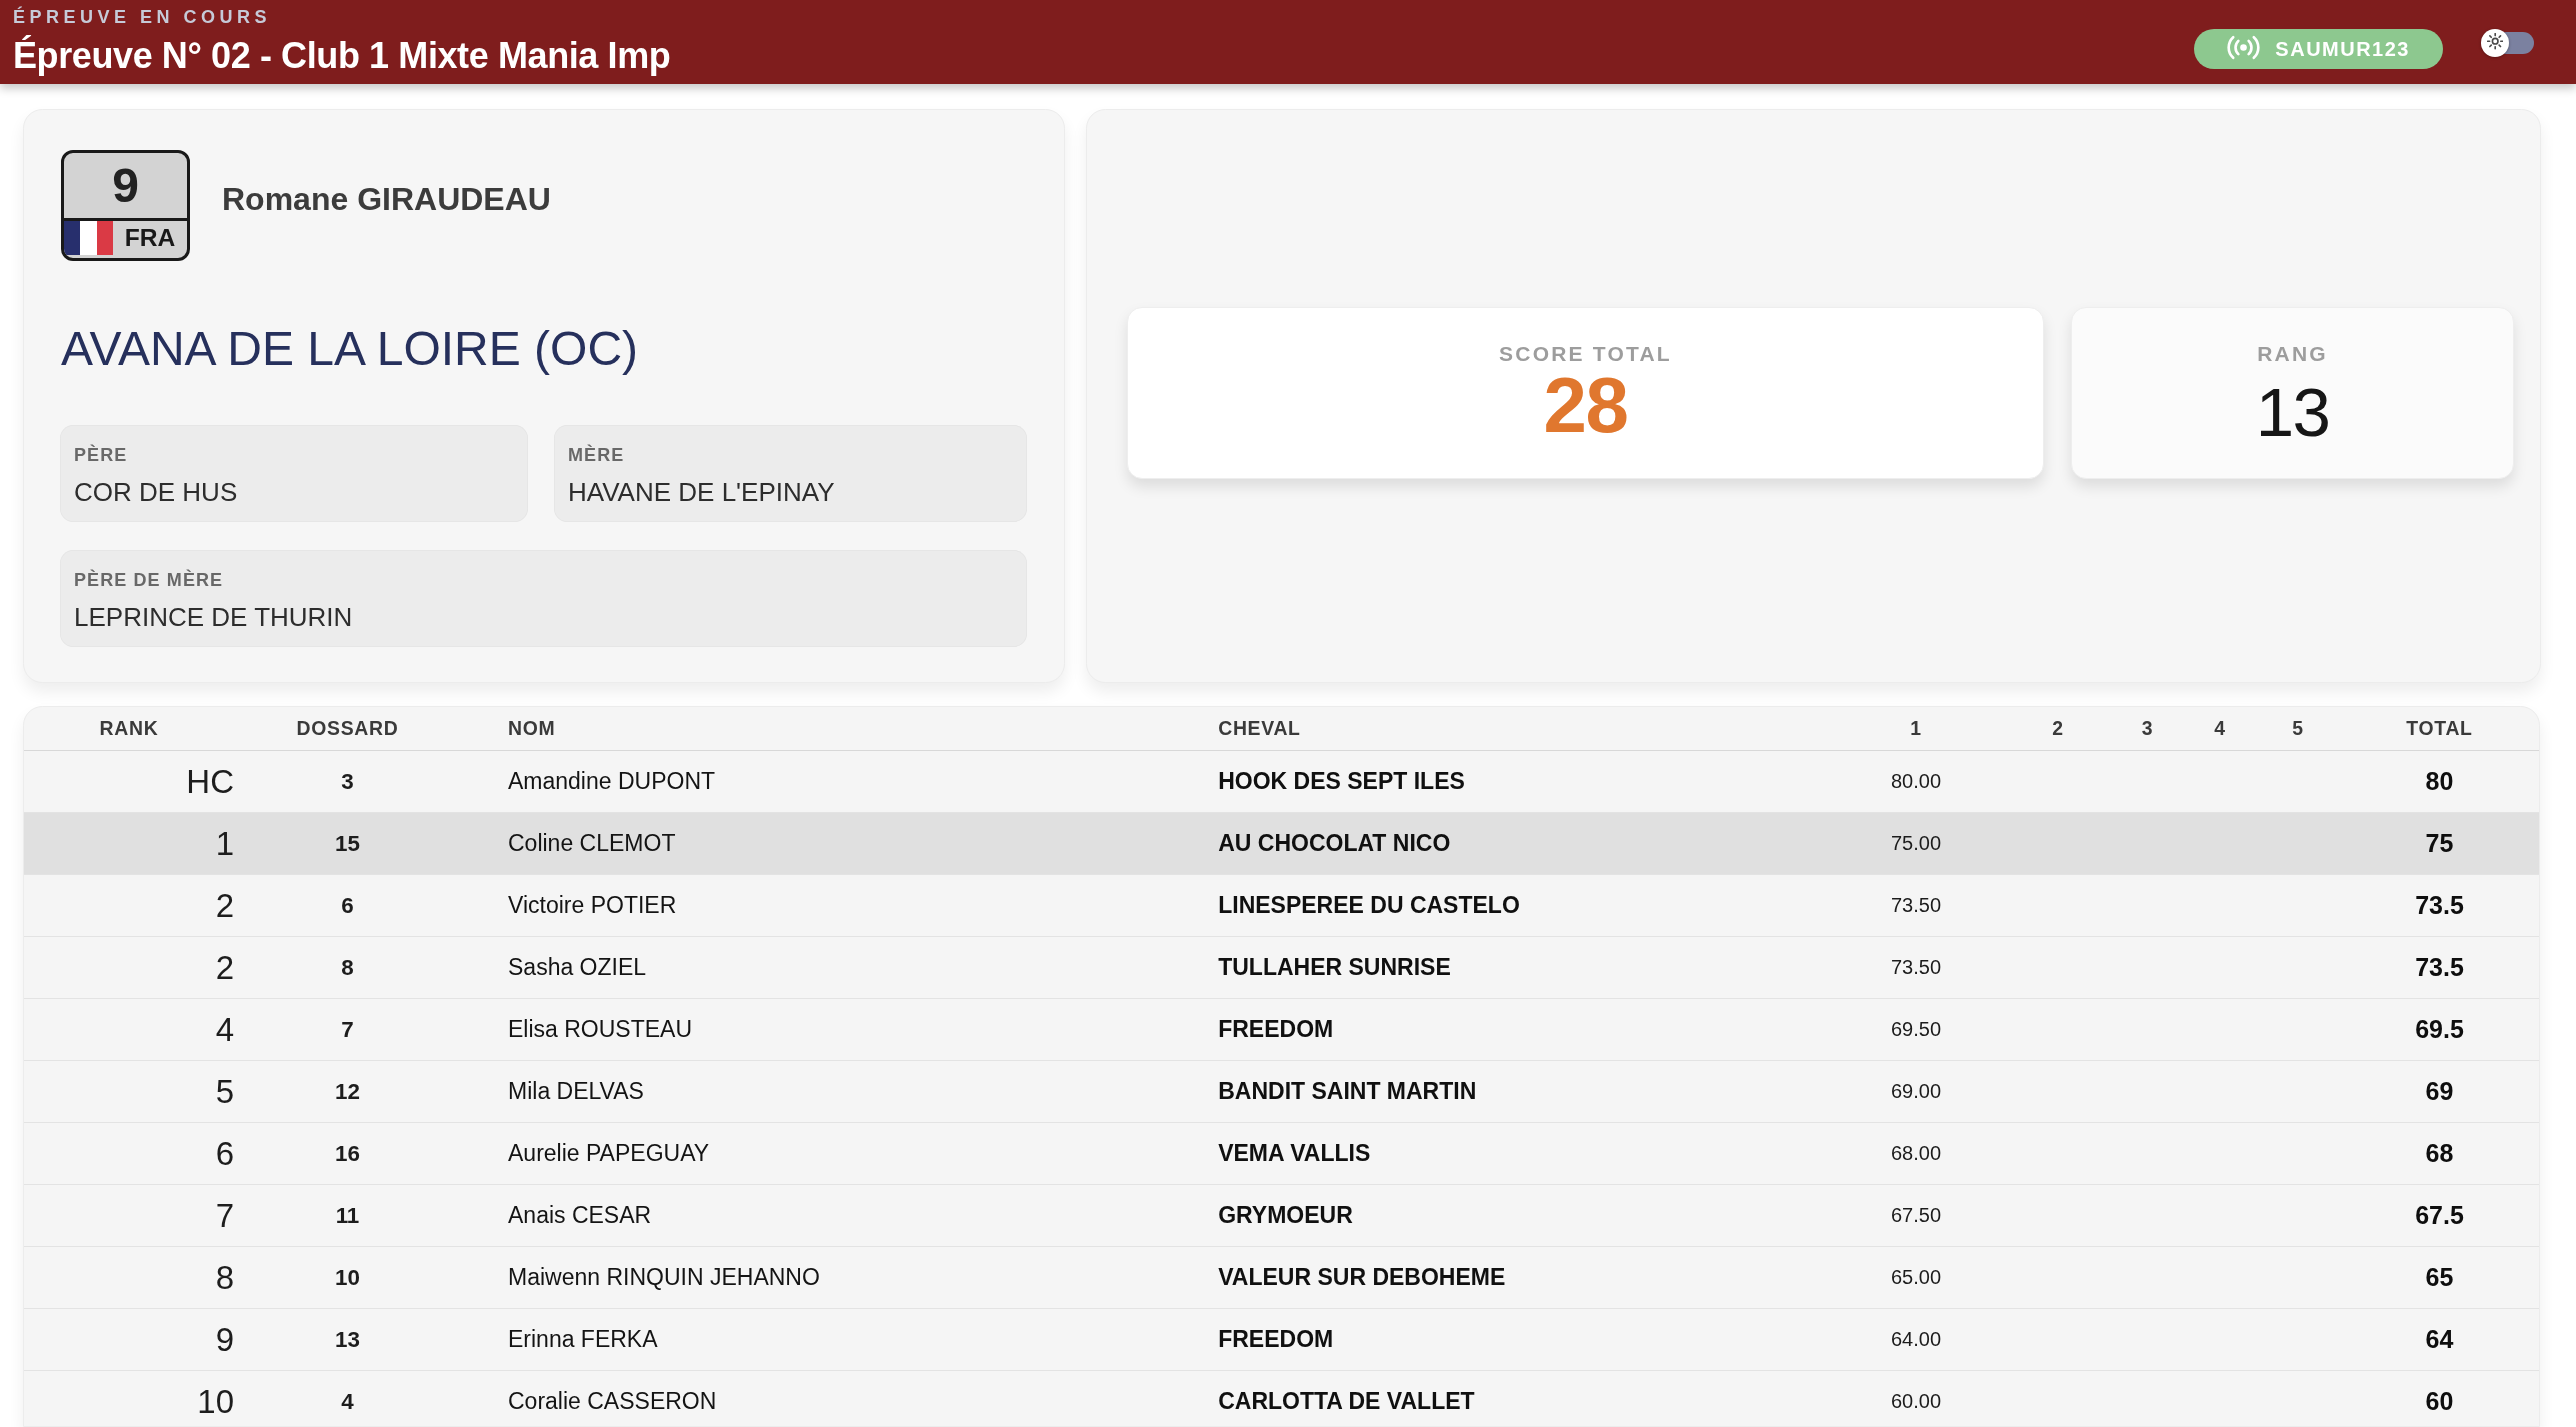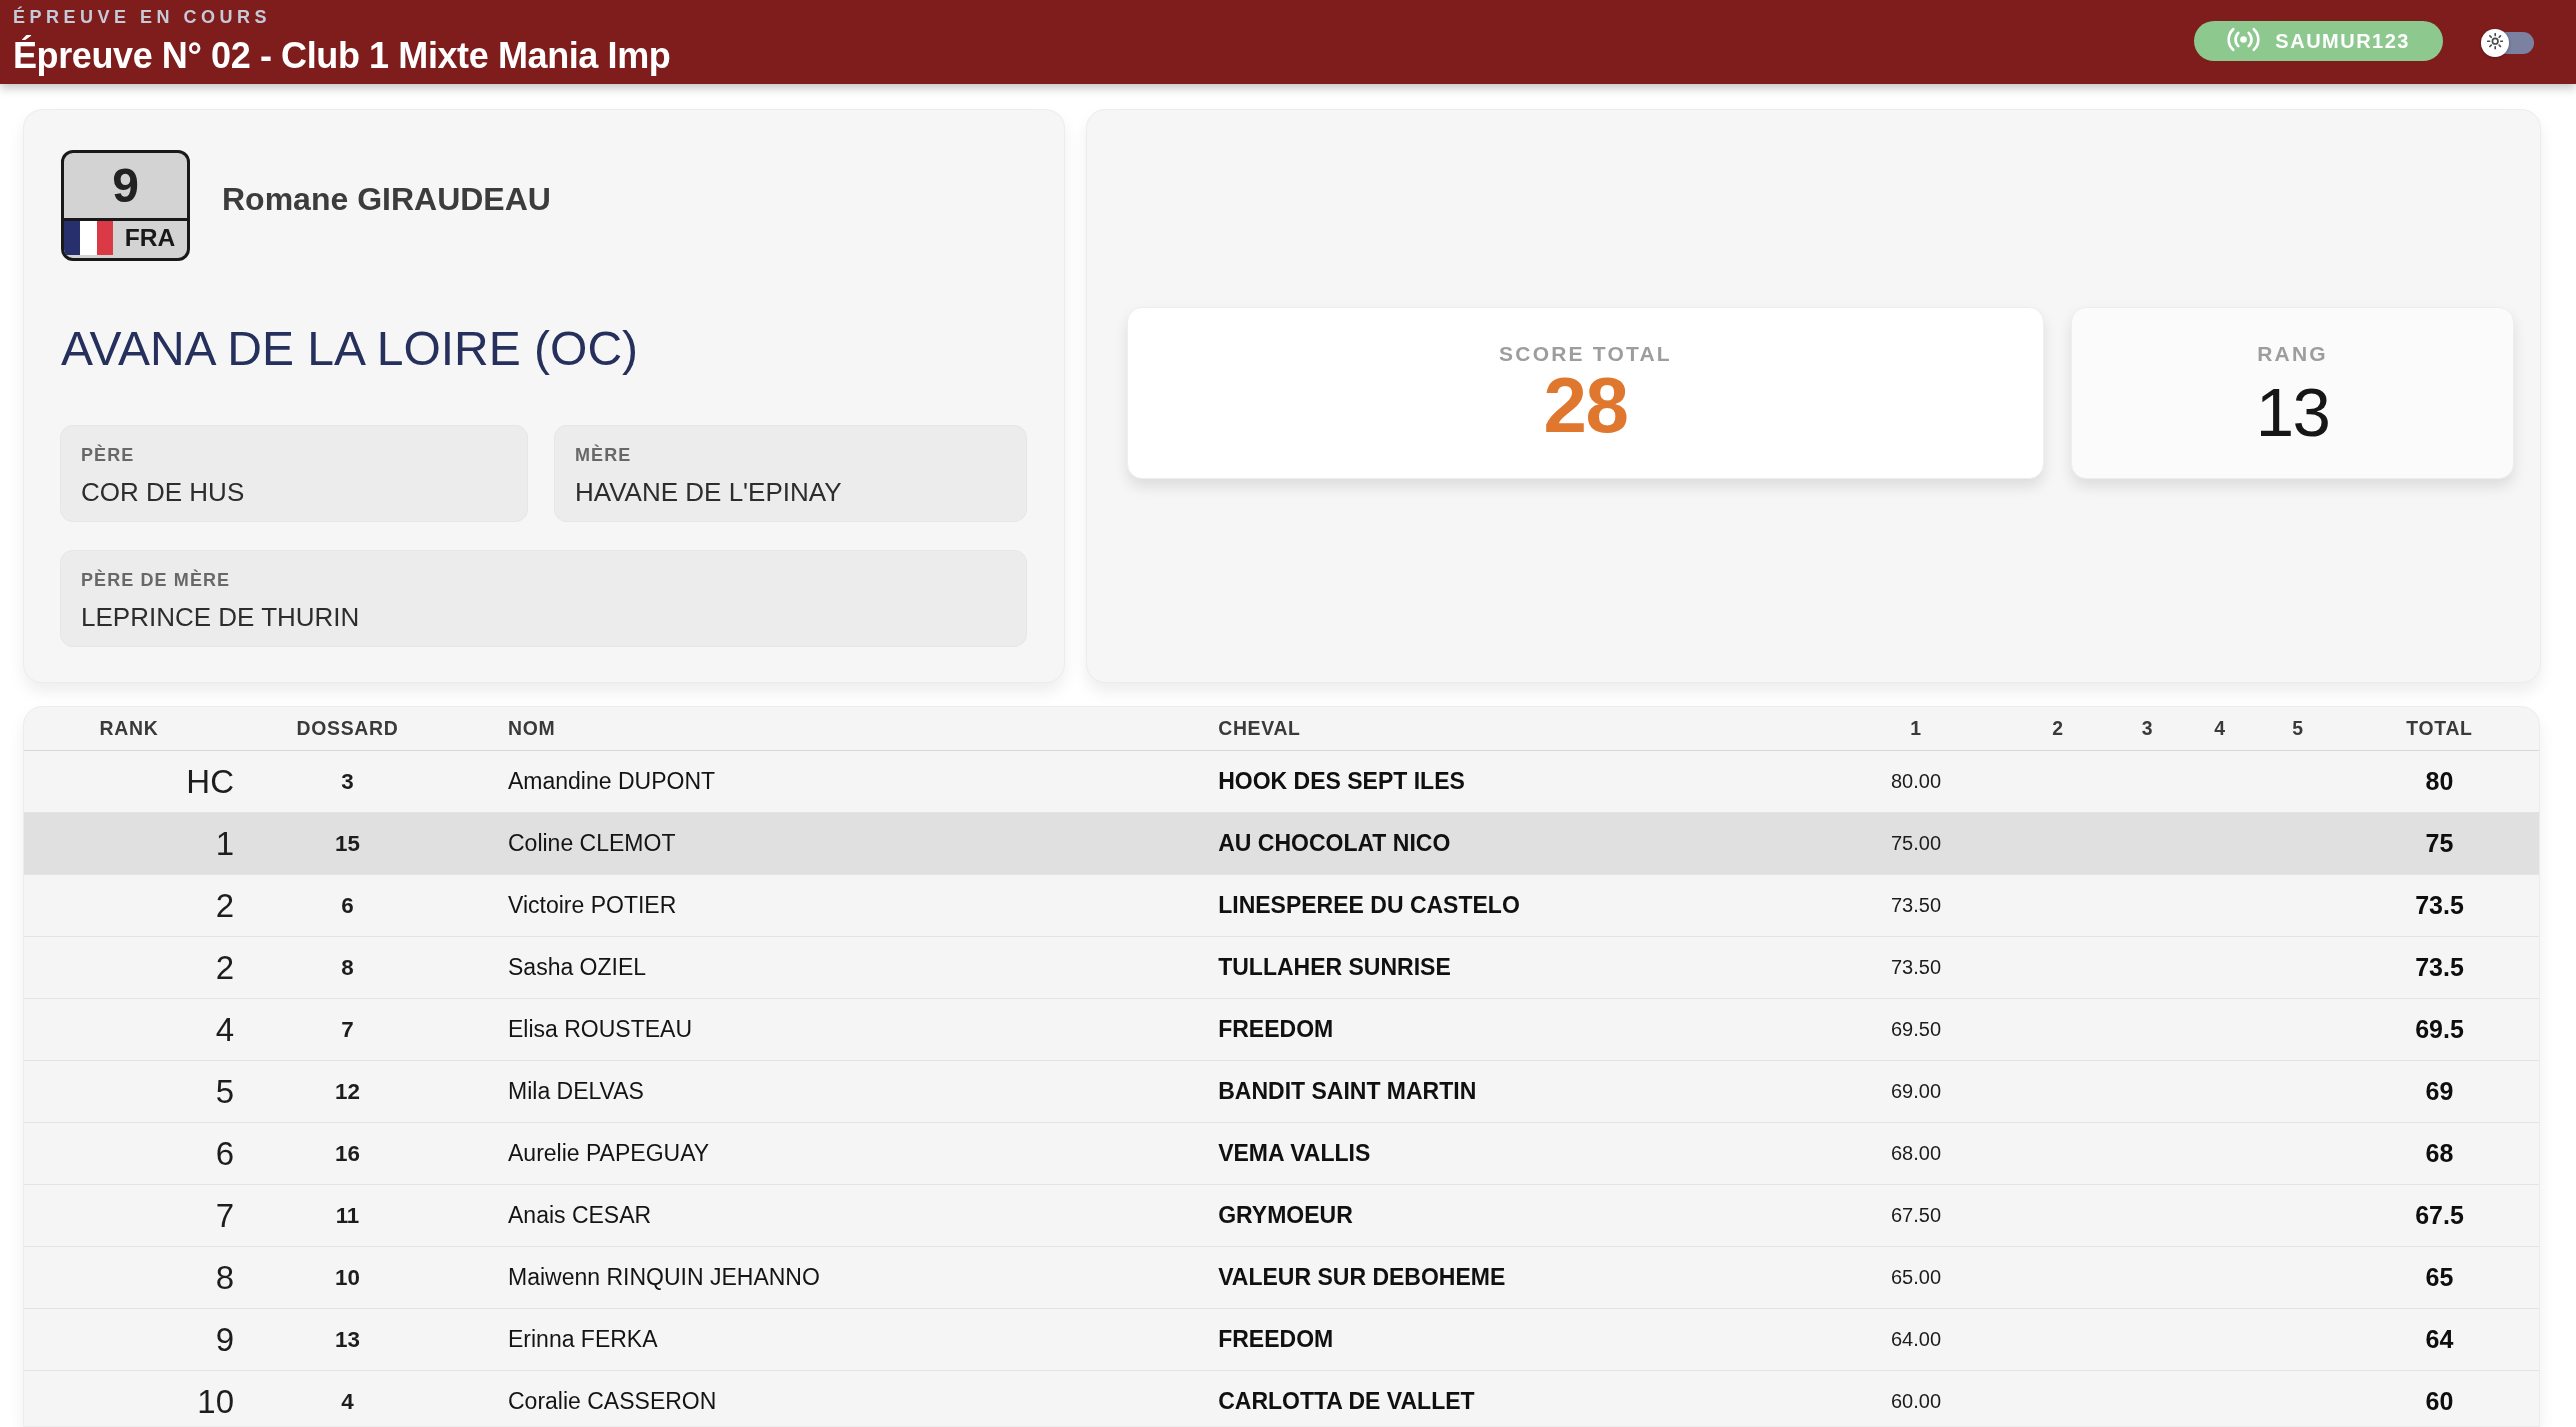--- a/index.html
+++ b/index.html
@@ -10,21 +10,21 @@
   
   .header{
     position:absolute;left:0;top:0;width:2576px;height:84px;background:#7f1d1d;
     box-shadow:0 4.5px 9px rgba(0,0,0,.22);
     display:flex;flex-direction:column;justify-content:center;
     padding-left:13px;box-sizing:border-box;z-index:5;
   }
   .eyebrow{font-size:18px;font-weight:700;letter-spacing:4.5px;color:#c6cad8;margin-bottom:6.7px}
   .title{font-size:36px;font-weight:700;color:#ffffff;letter-spacing:-0.4px}
   .live-pill{
-    position:absolute;right:133px;top:21px;height:40px;border-radius:20px;background:#8dc88f;
+    position:absolute;right:133px;top:29px;height:40px;border-radius:20px;background:#8dc88f;
     display:flex;align-items:center;gap:15px;padding:0 33px;box-sizing:border-box;
   }
   .live-pill .txt{color:#fff;font-weight:700;font-size:20px;letter-spacing:1.5px}
   .toggle{position:absolute;right:42px;top:32px;width:39px;height:21.6px;border-radius:11.2px;background:#7b81a0}
   .knob{
     position:absolute;left:-14px;top:-3px;width:28px;height:28px;border-radius:50%;background:#ffffff;
     box-shadow:0 0.7px 3px rgba(0,0,0,.35);display:flex;align-items:center;justify-content:center;
   }
   
   .card{
@@ -37,21 +37,21 @@
   
   .bib{position:absolute;left:37px;top:40px;width:123px;height:105px;border:3.7px solid #191919;border-radius:12px;overflow:hidden;background:#d3d3d3}
   .bib-num{height:65px;display:flex;align-items:center;justify-content:center;font-size:48px;font-weight:700;color:#222;border-bottom:3px solid #191919}
   .bib-bottom{height:34px;display:flex}
   .flag{width:49px;display:flex}
   .flag div{flex:1}
   .f-blue{background:#272f6d}.f-white{background:#ffffff}.f-red{background:#da3a45}
   .bib-country{flex:1;display:flex;align-items:center;justify-content:center;font-weight:700;font-size:24.6px;color:#191919}
   .rider-name{position:absolute;left:198px;top:71px;font-size:32px;font-weight:700;color:#3c3c3c;line-height:37px}
   .horse-name{position:absolute;left:37px;top:211px;font-size:48px;font-weight:400;color:#26305c}
-  .ped-box{position:absolute;background:#ececec;border-radius:13.4px;box-sizing:border-box;padding:20px 21px;box-shadow:inset 0 0 0 0.7px #e4e4e4}
+  .ped-box{position:absolute;background:#ececec;border-radius:13.4px;box-sizing:border-box;padding:20px 14px;box-shadow:inset 0 0 0 0.7px #e4e4e4}
   .ped-label{font-size:18px;font-weight:700;color:#686868;letter-spacing:1.1px}
   .ped-value{font-size:26px;font-weight:400;color:#2d2d2d;margin-top:11.2px}
   #ped-pere{left:36px;top:315px;width:468px;height:97px}
   #ped-mere{left:530px;top:315px;width:473px;height:97px}
   #ped-pdm{left:36px;top:440px;width:967px;height:97px}
   
   .stat-card{position:absolute;border-radius:15px;border:0.7px solid #eeeeee;box-shadow:0 7.5px 13.4px rgba(0,0,0,.10);display:flex;flex-direction:column;align-items:center;box-sizing:border-box}
   #score-card{left:40px;top:197px;width:917px;height:172px;background:#ffffff}
   #rank-card{left:984px;top:197px;width:443px;height:172px;background:#fbfbfb}
   .stat-label{margin-top:34px;font-size:21px;font-weight:700;letter-spacing:2.2px;color:#9d9d9d}

